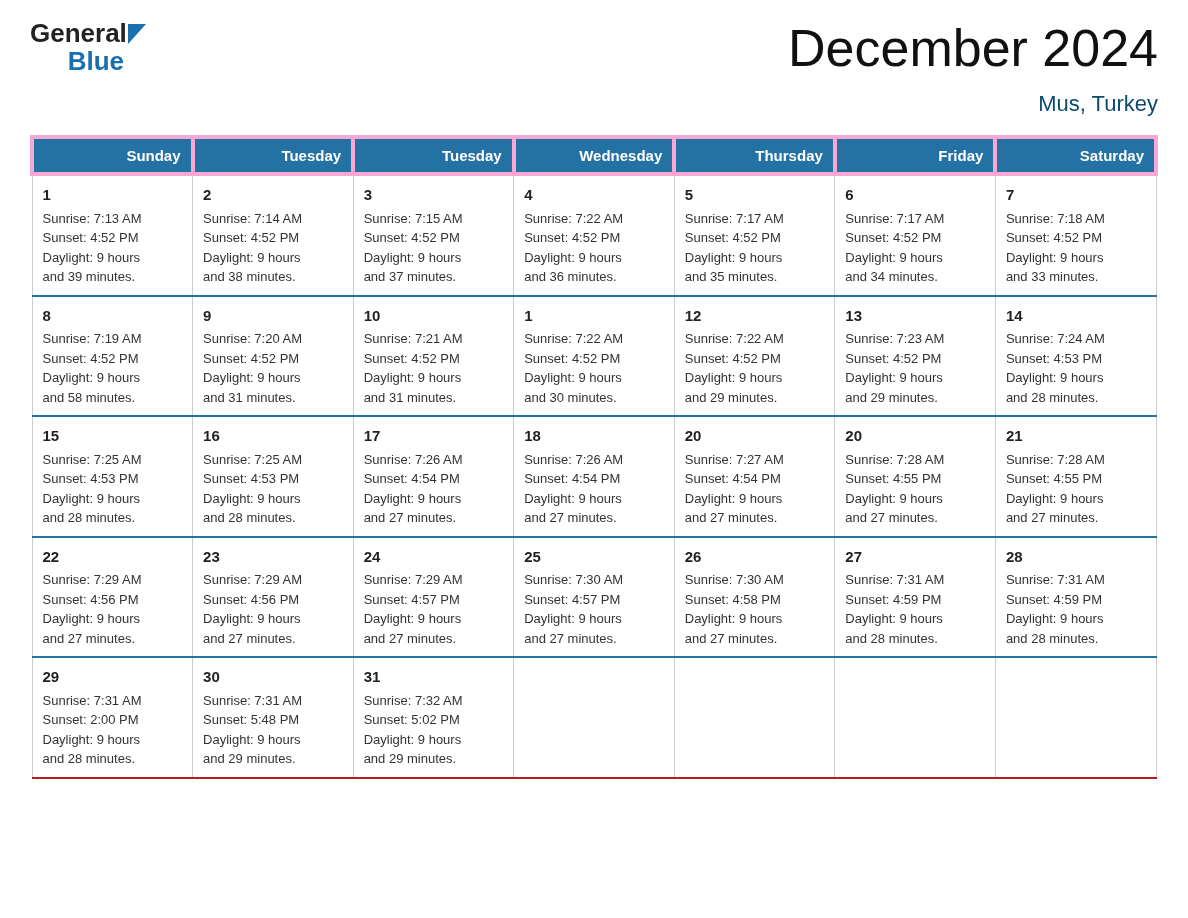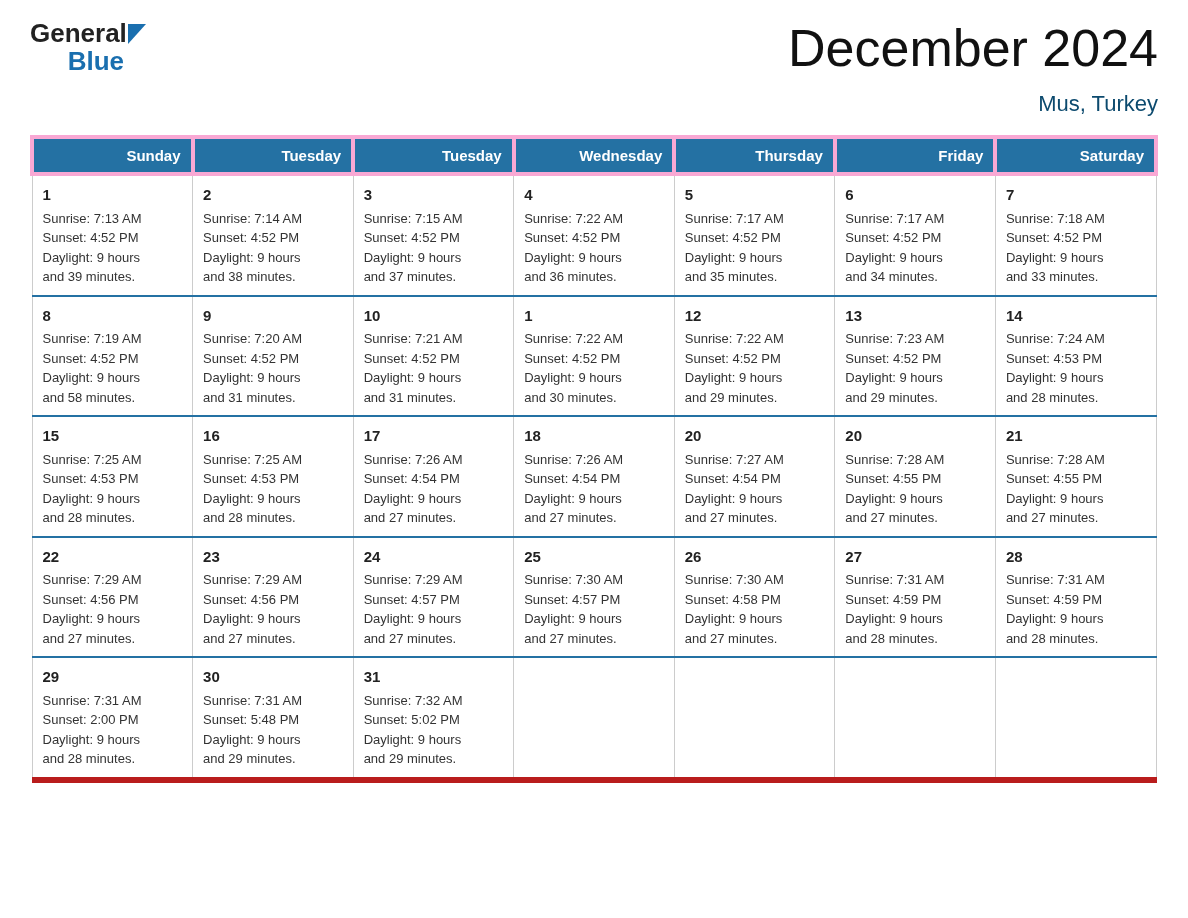--- a/index.html
+++ b/index.html
@@ -64,21 +64,21 @@
       font-size: 15px;
       font-weight: bold;
       color: #222;
       display: block;
       margin-bottom: 2px;
     }
     .empty-cell {
       background: #fff;
     }
     tbody tr:last-child td {
-      border-bottom: 6px solid #b91c1c;
+      border-bottom: 2px solid #b91c1c;
     }
   </style>
 </head>
 <body>
 
 <div class="header">
   <div class="logo">
     <div style="display:flex; align-items:center; line-height:1;">
       <span style="font-size:26px; font-weight:bold; color:#222; font-family: Arial, sans-serif;">General</span>
       <svg width="18" height="20" viewBox="0 0 18 20" style="margin-left:1px; margin-top:2px;">

